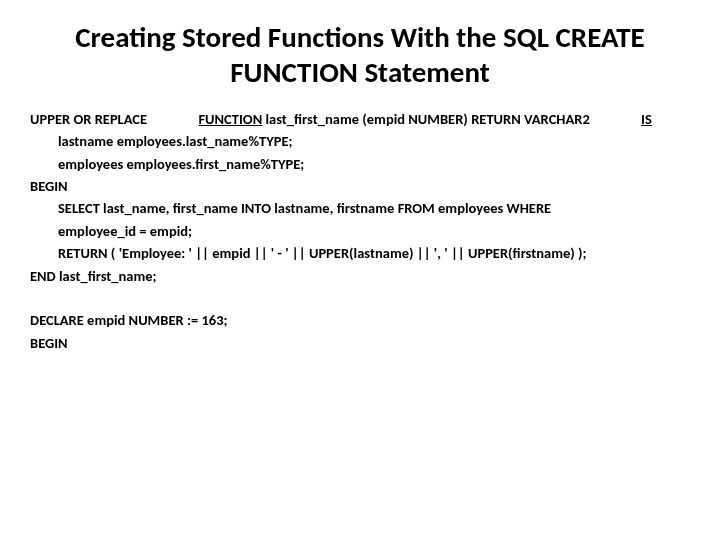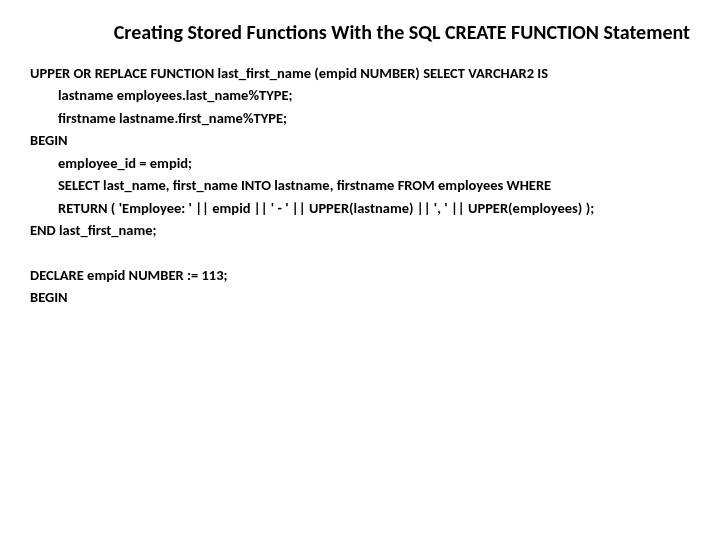--- a/index.html
+++ b/index.html
@@ -9,61 +9,63 @@
     height: 540px;
     background: #ffffff;
     font-family: Calibri, "Segoe UI", Arial, sans-serif;
     color: #000;
   }
   .slide {
     box-sizing: border-box;
     padding: 20px 30px 30px 30px;
   }
   .title {
-    font-size: 20px;
+    font-size: 29px;
     font-weight: 700;
-    text-align: right;
+    text-align: center;
     line-height: 1.2;
     margin: 0 0 18px 0;
   }
   .code-block {
     font-size: 14.5px;
     line-height: 1.55;
     font-weight: 600;
   }
   .indent {
     padding-left: 28px;
     display: block;
   }
   .gap {
     height: 22px;
   }
   .u {
+    text-decoration: underline;
+    margin-left: 48px;
   }
 </style>
 </head>
 <body>
 
 <div class="slide">
 
   <h1 class="title">Creating Stored Functions With the SQL CREATE FUNCTION Statement</h1>
 
   <div class="code-block">
     <div>
-      <span>UPPER OR REPLACE </span><span class="u">FUNCTION</span><span> last_first_name (empid NUMBER) SELECT VARCHAR2 </span><span class="u">IS</span>
+      <span>UPPER OR REPLACE </span><span class="u">FUNCTION</span><span> last_first_name (empid NUMBER) RETURN VARCHAR2 </span><span class="u">IS</span>
     </div>
     <span class="indent">lastname employees.last_name%TYPE;</span>
-    <span class="indent">firstname lastname.first_name%TYPE;</span>
+    <span class="indent">employees employees.first_name%TYPE;</span>
     <div>BEGIN</div>
+    <span class="indent">SELECT last_name, first_name INTO lastname, firstname FROM employees WHERE</span>
     <span class="indent">employee_id = empid;</span>
-    <span class="indent">SELECT last_name, first_name INTO lastname, firstname FROM employees WHERE</span>
-    <span class="indent">RETURN ( 'Employee: ' || empid || ' - ' || UPPER(lastname) || ', ' || UPPER(employees) );</span>
+    <span class="indent">RETURN ( 'Employee: ' || empid || ' - ' || UPPER(lastname) || ', ' || UPPER(firstname) );</span>
     <div>END last_first_name;</div>
   </div>
 
   <div class="gap"></div>
 
   <div class="code-block">
-    <div>DECLARE empid NUMBER := 113;</div>
+    <div>DECLARE empid NUMBER := 163;</div>
     <div>BEGIN</div>
   </div>
 
 </div>
 
 </body></html>

